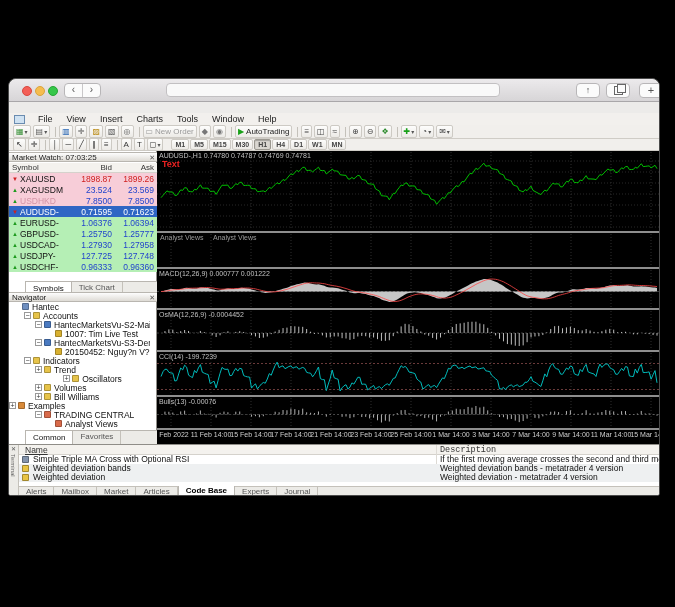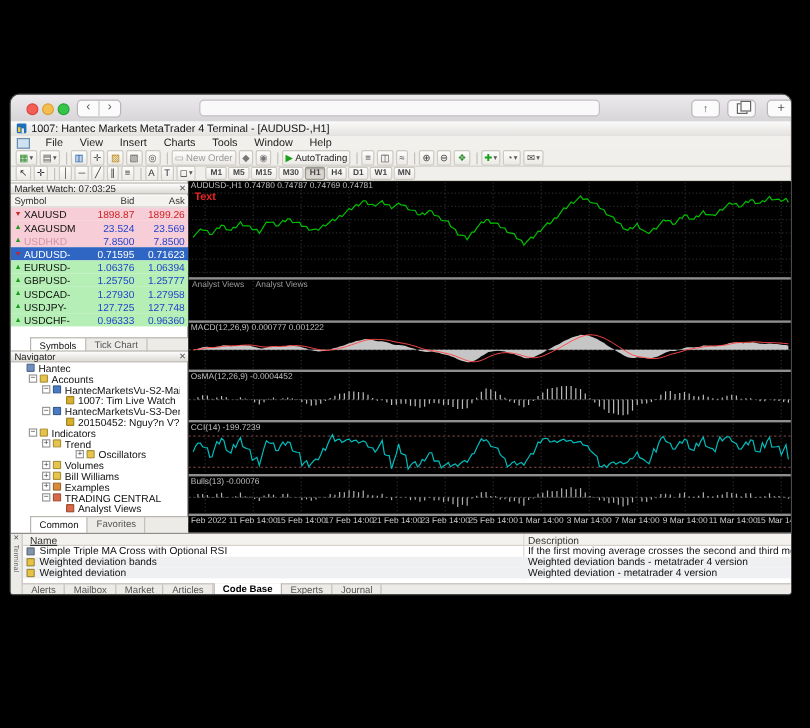--- a/index.html
+++ b/index.html
@@ -99,21 +99,21 @@
   #lbl-bulls{left:150px;top:319px;}
   #time-axis{position:absolute;left:148px;top:352px;width:504px;height:12px;overflow:hidden;z-index:3;}
   #time-axis span{position:absolute;top:0;transform:translateX(-50%);font-size:7px;color:#cfcfcf;white-space:nowrap;}
   
   .termwrap{position:absolute;left:0;top:365px;width:652px;height:53px;background:#fff;border-top:1px solid #8f8d88;box-sizing:border-box;font-size:8.5px;}
   .termstrip{position:absolute;left:0;top:0;width:10px;height:53px;background:#ecebe7;border-right:1px solid #c4c1ba;box-sizing:border-box;}
   .termstrip .x{position:absolute;left:2px;top:0px;font-size:6px;color:#555;}
   .termstrip .vt{position:absolute;left:1px;top:9px;font-size:6px;color:#666;writing-mode:vertical-rl;}
   .termhead{position:absolute;left:10px;top:0;width:642px;height:10px;background:#f4f2ee;border-bottom:1px solid #d5d2cc;color:#333;box-sizing:border-box;}
   .termhead .h-name{position:absolute;left:6px;top:0;line-height:10px;text-decoration:underline;}
-  .termhead .h-desc{position:absolute;left:421px;top:0;line-height:10px;}
+  .termhead .h-desc{position:absolute;left:421px;top:0;line-height:10px;font-family:Liberation Mono, monospace;}
   .termcol-sep{position:absolute;left:427px;top:0;width:1px;height:37px;background:#dddad4;}
   #term-rows{position:absolute;left:10px;top:10px;width:642px;}
   .trow{position:relative;height:9px;line-height:9px;white-space:nowrap;overflow:hidden;color:#111;}
   .trow.alt{background:#eef0f1;}
   .ticon{position:absolute;left:3px;top:1px;width:7px;height:7px;border-radius:1px;border:1px solid rgba(0,0,0,.3);box-sizing:border-box;}
   .tname{position:absolute;left:14px;top:0;}
   .tdesc{position:absolute;left:421px;top:0;}
   #term-tabs{position:absolute;left:10px;bottom:0;height:11px;display:flex;font-size:8px;color:#555;background:#ecebe7;border-top:1px solid #c4c1ba;width:642px;box-sizing:border-box;}
   #term-tabs .tab{line-height:10px;padding:0 7px;}
   #term-tabs .tab.active{background:#fff;color:#000;font-weight:bold;border:1px solid #b9b6b0;border-top:none;}
@@ -131,24 +131,20 @@
       <span class="navcap">
         <span class="navbtn">‹</span>
         <span class="navbtn">›</span>
       </span>
       <span class="urlfield"></span>
       <span class="chrbtn b-share"><span>↑</span></span>
       <span class="chrbtn b-tabs"><span class="tabsq"></span></span>
       <span class="chrbtn b-plus"><span>+</span></span>
     </div>
 
-    <div class="mt4title">
-      <span class="mt4ico"></span>
-      <span class="t">1007: Hantec Markets MetaTrader 4 Terminal - [AUDUSD-,H1]</span>
-    </div>
 
     <div class="menubar">
       <span class="mdiico"></span>
       <span id="menu-items" style="display:flex">
           <span class="menu-item">File</span>
           <span class="menu-item">View</span>
           <span class="menu-item">Insert</span>
           <span class="menu-item">Charts</span>
           <span class="menu-item">Tools</span>
           <span class="menu-item">Window</span>
@@ -367,21 +363,21 @@
           <span>Accounts</span>
         </div>
         <div class="titem" style="padding-left: 26px;">
           <span class="exp">−</span>
           <span class="nicon" style="background: rgb(74, 122, 192);"></span>
           <span>HantecMarketsVu-S2-Main</span>
         </div>
         <div class="titem" style="padding-left: 37px;">
           <span class="exp-sp"></span>
           <span class="nicon" style="background: rgb(216, 176, 48);"></span>
-          <span>1007: Tim Live Watch</span>
+          <span>1007: Tim Live Test</span>
         </div>
         <div class="titem" style="padding-left: 26px;">
           <span class="exp">−</span>
           <span class="nicon" style="background: rgb(74, 122, 192);"></span>
           <span>HantecMarketsVu-S3-Demo</span>
         </div>
         <div class="titem" style="padding-left: 37px;">
           <span class="exp-sp"></span>
           <span class="nicon" style="background: rgb(216, 176, 48);"></span>
           <span>20150452: Nguy?n V?n Thanh</span>
@@ -404,21 +400,21 @@
         <div class="titem" style="padding-left: 26px;">
           <span class="exp">+</span>
           <span class="nicon" style="background: rgb(230, 195, 74);"></span>
           <span>Volumes</span>
         </div>
         <div class="titem" style="padding-left: 26px;">
           <span class="exp">+</span>
           <span class="nicon" style="background: rgb(230, 195, 74);"></span>
           <span>Bill Williams</span>
         </div>
-        <div class="titem" style="padding-left: 26px;">
+        <div class="titem" style="">
           <span class="exp">+</span>
           <span class="nicon" style="background: rgb(216, 138, 58);"></span>
           <span>Examples</span>
         </div>
         <div class="titem" style="padding-left: 26px;">
           <span class="exp">−</span>
           <span class="nicon" style="background: rgb(216, 106, 74);"></span>
           <span>TRADING CENTRAL</span>
         </div>
         <div class="titem" style="padding-left: 37px;">

